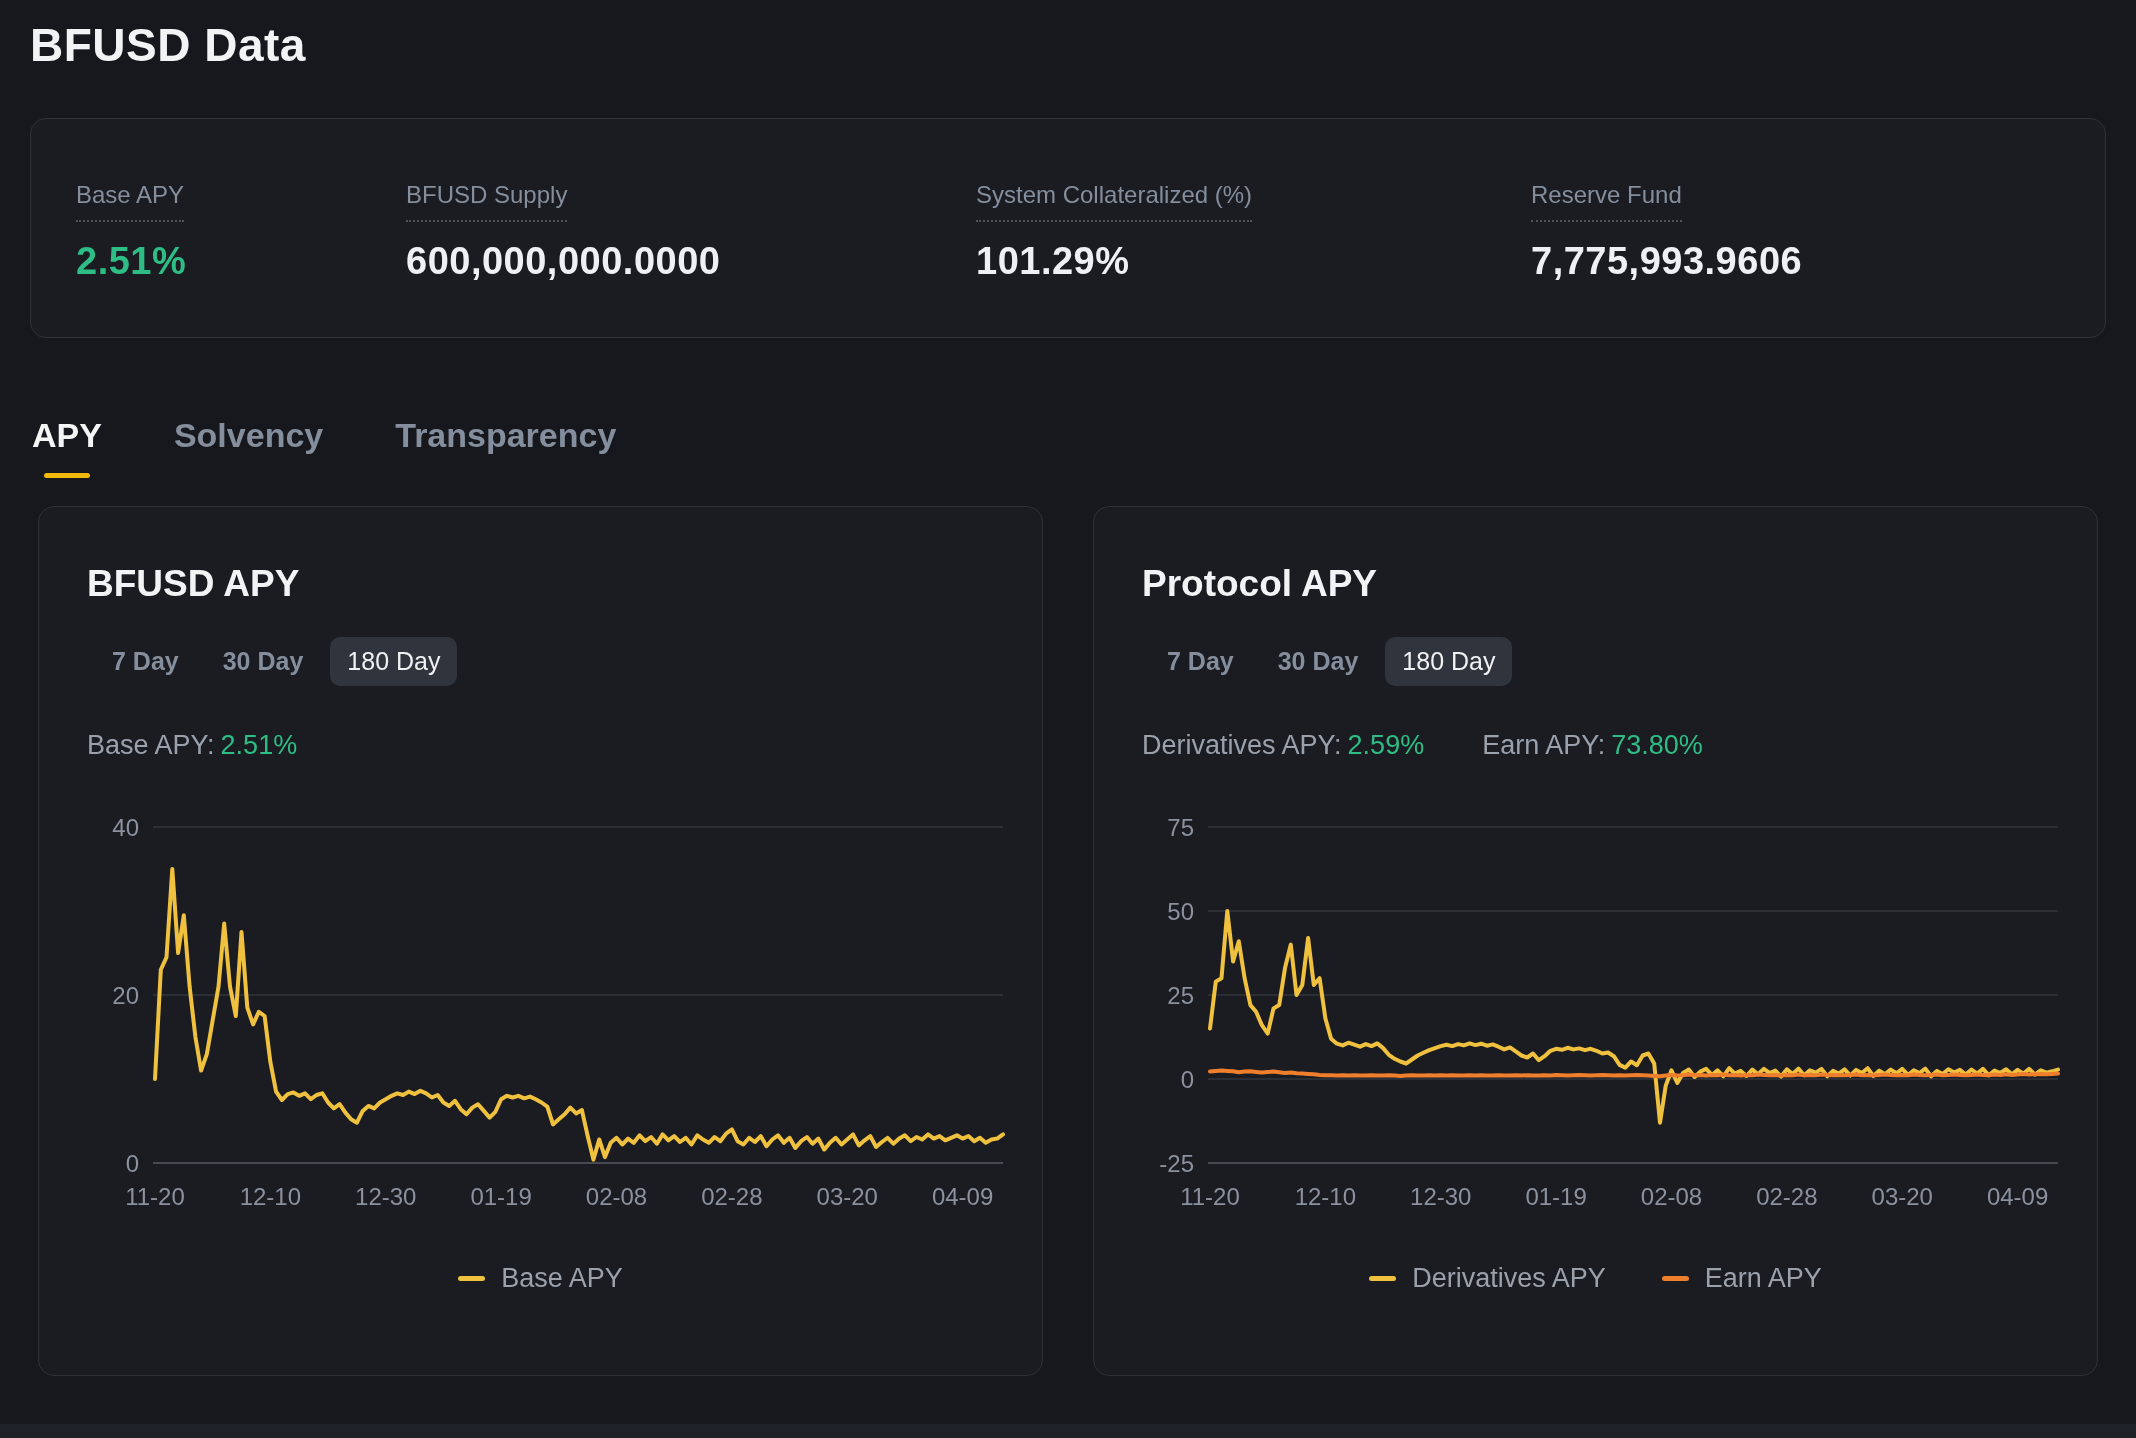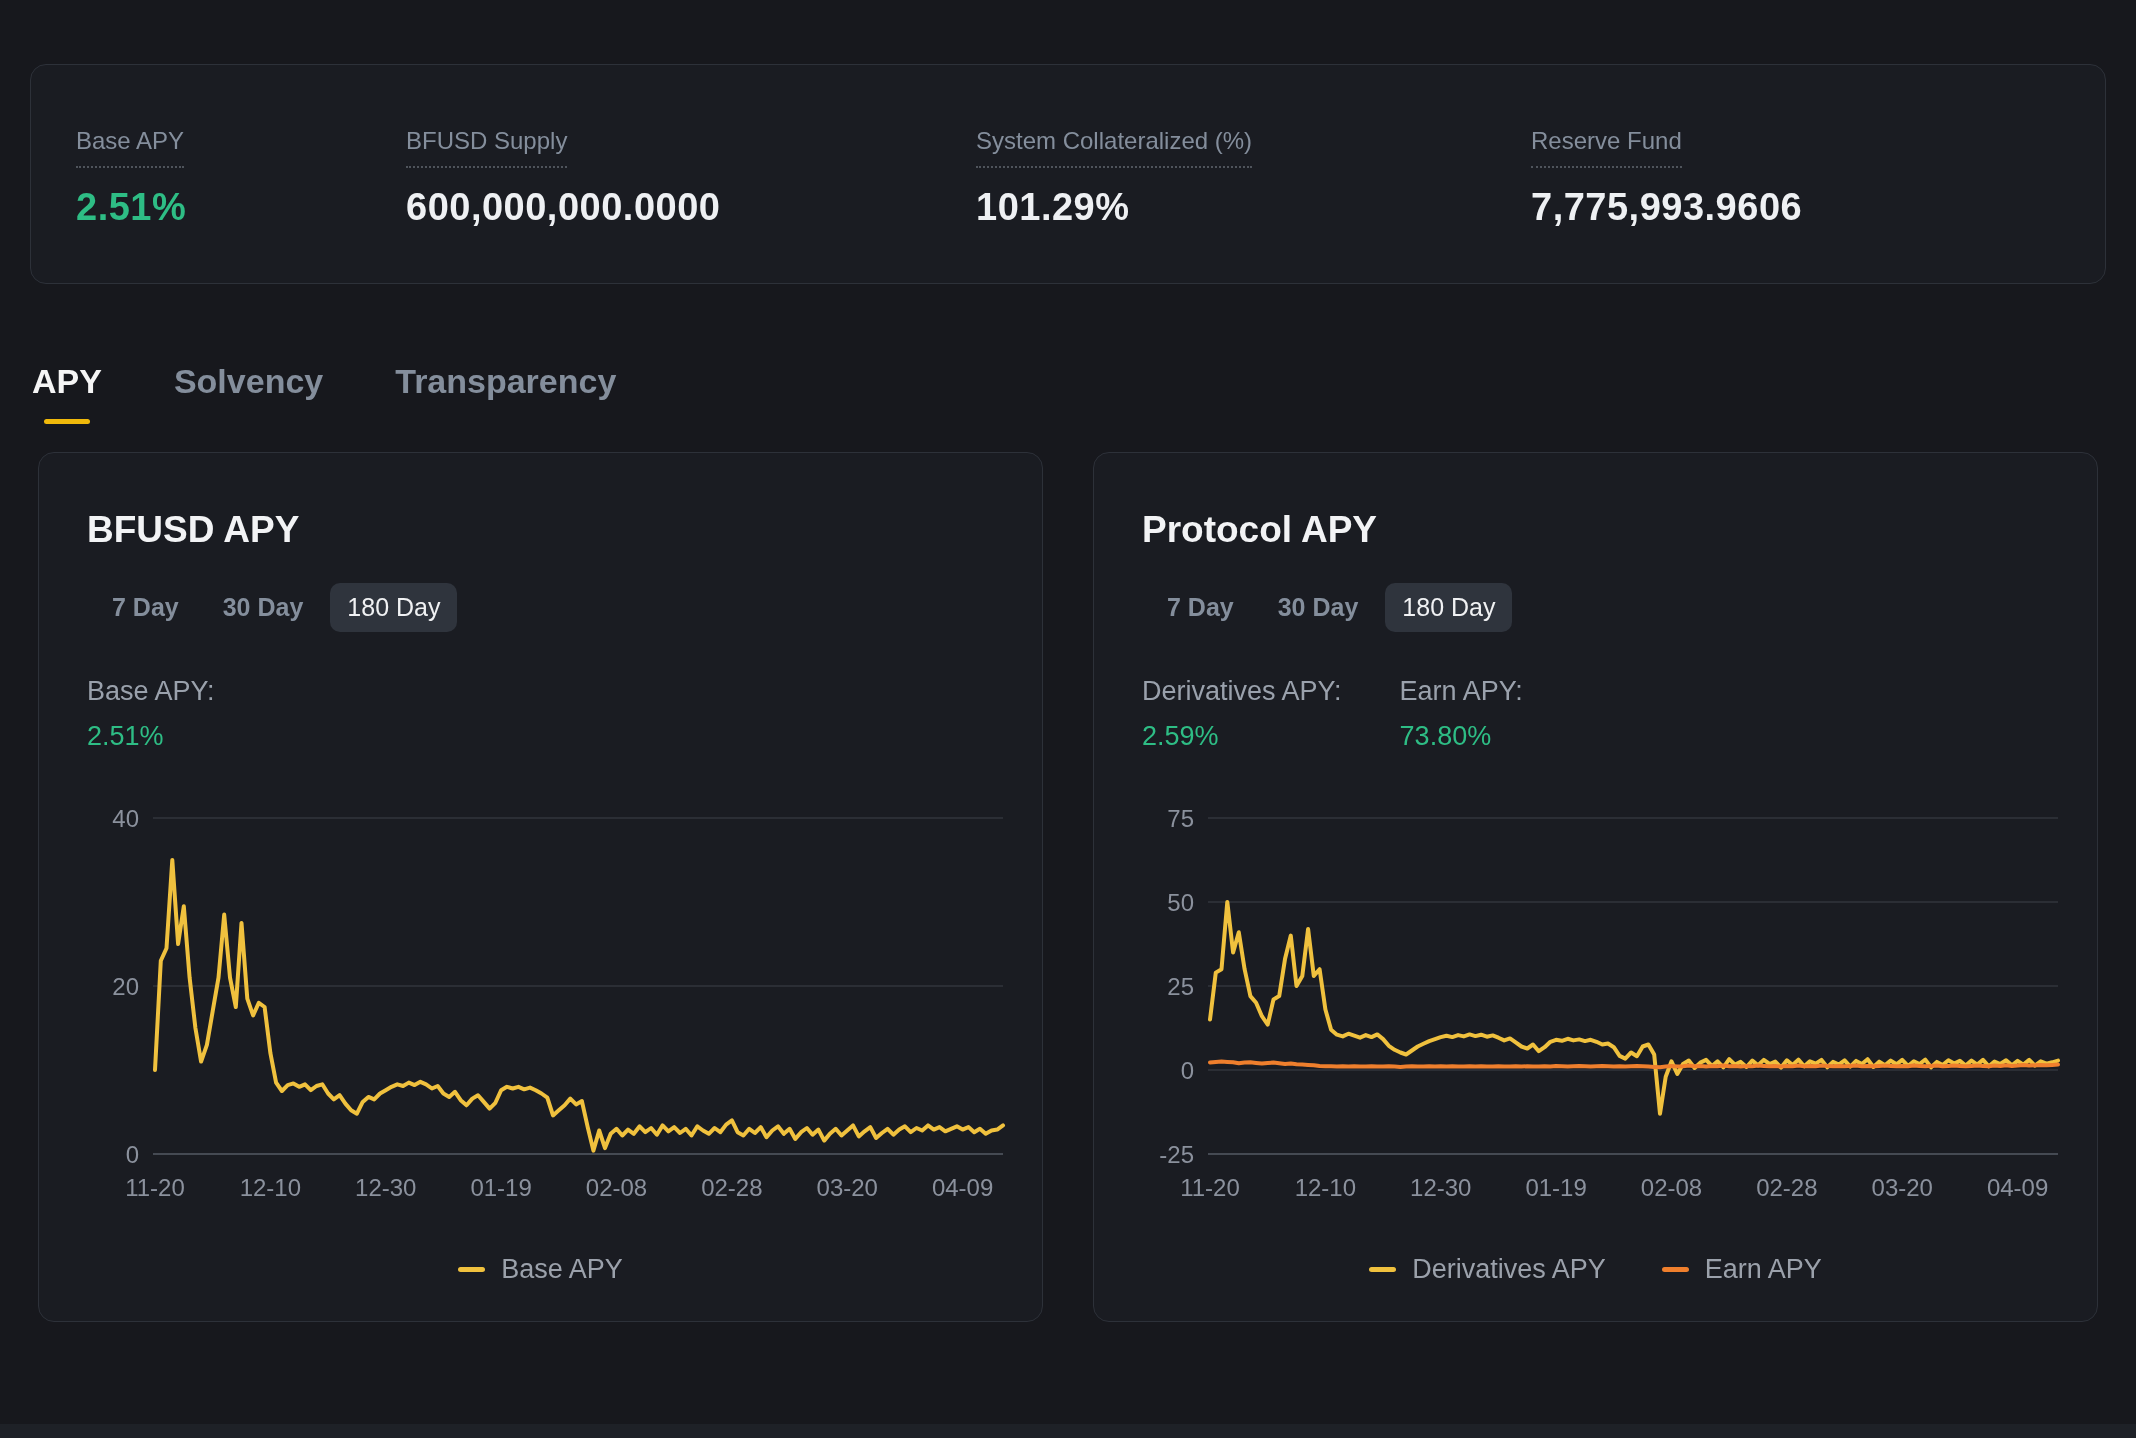--- a/index.html
+++ b/index.html
@@ -45,40 +45,41 @@
   .toggle-row { margin:32px 0 0 30px; display:inline-flex; gap:10px; }
   .toggle-btn {
     font-family:"Liberation Sans", sans-serif;
     font-size:25px; font-weight:600; color:#848e9c;
     background:transparent; border:none; padding:10px 17px; border-radius:10px; cursor:pointer;
   }
   .toggle-btn.selected { background:#2f343d; color:#f0f1f3; font-weight:400; }
   .apy-row { margin:44px 0 0 22px; display:flex; align-items:baseline; gap:14px; font-size:27px; }
   .apy-label { color:#9aa1ac; }
   .apy-value { color:#2ebd85; }
-  .apy-pair { display:flex; gap:14px;flex-direction:column; }
+  .apy-pair { display:flex; gap:6px; }
   .apy-pair + .apy-pair { margin-left:44px; }
 
   .chart-svg { display:block; margin-top:36px; }
 
   .legend-row { display:flex; justify-content:center; gap:56px; margin-top:46px; }
   .legend-item { display:flex; align-items:center; gap:16px; cursor:pointer; }
   .legend-dash { width:27px; height:5px; border-radius:3px; }
   .legend-label { font-size:27px; color:#9ba1ab; }
 
   .footer-band {
     position:absolute; left:0; bottom:0; width:100%; height:14px;
     background:#1e2127;
   }
 </style>
 </head>
 <body>
 
 <div class="page">
 
+  <h1 class="page-title">BFUSD Data</h1>
 
   <div class="stats-card">
     <div class="stat">
       <span class="stat-label">Base APY</span>
       <span class="stat-value green">2.51%</span>
     </div>
     <div class="stat">
       <span class="stat-label">BFUSD Supply</span>
       <span class="stat-value">600,000,000.0000</span>
     </div>

